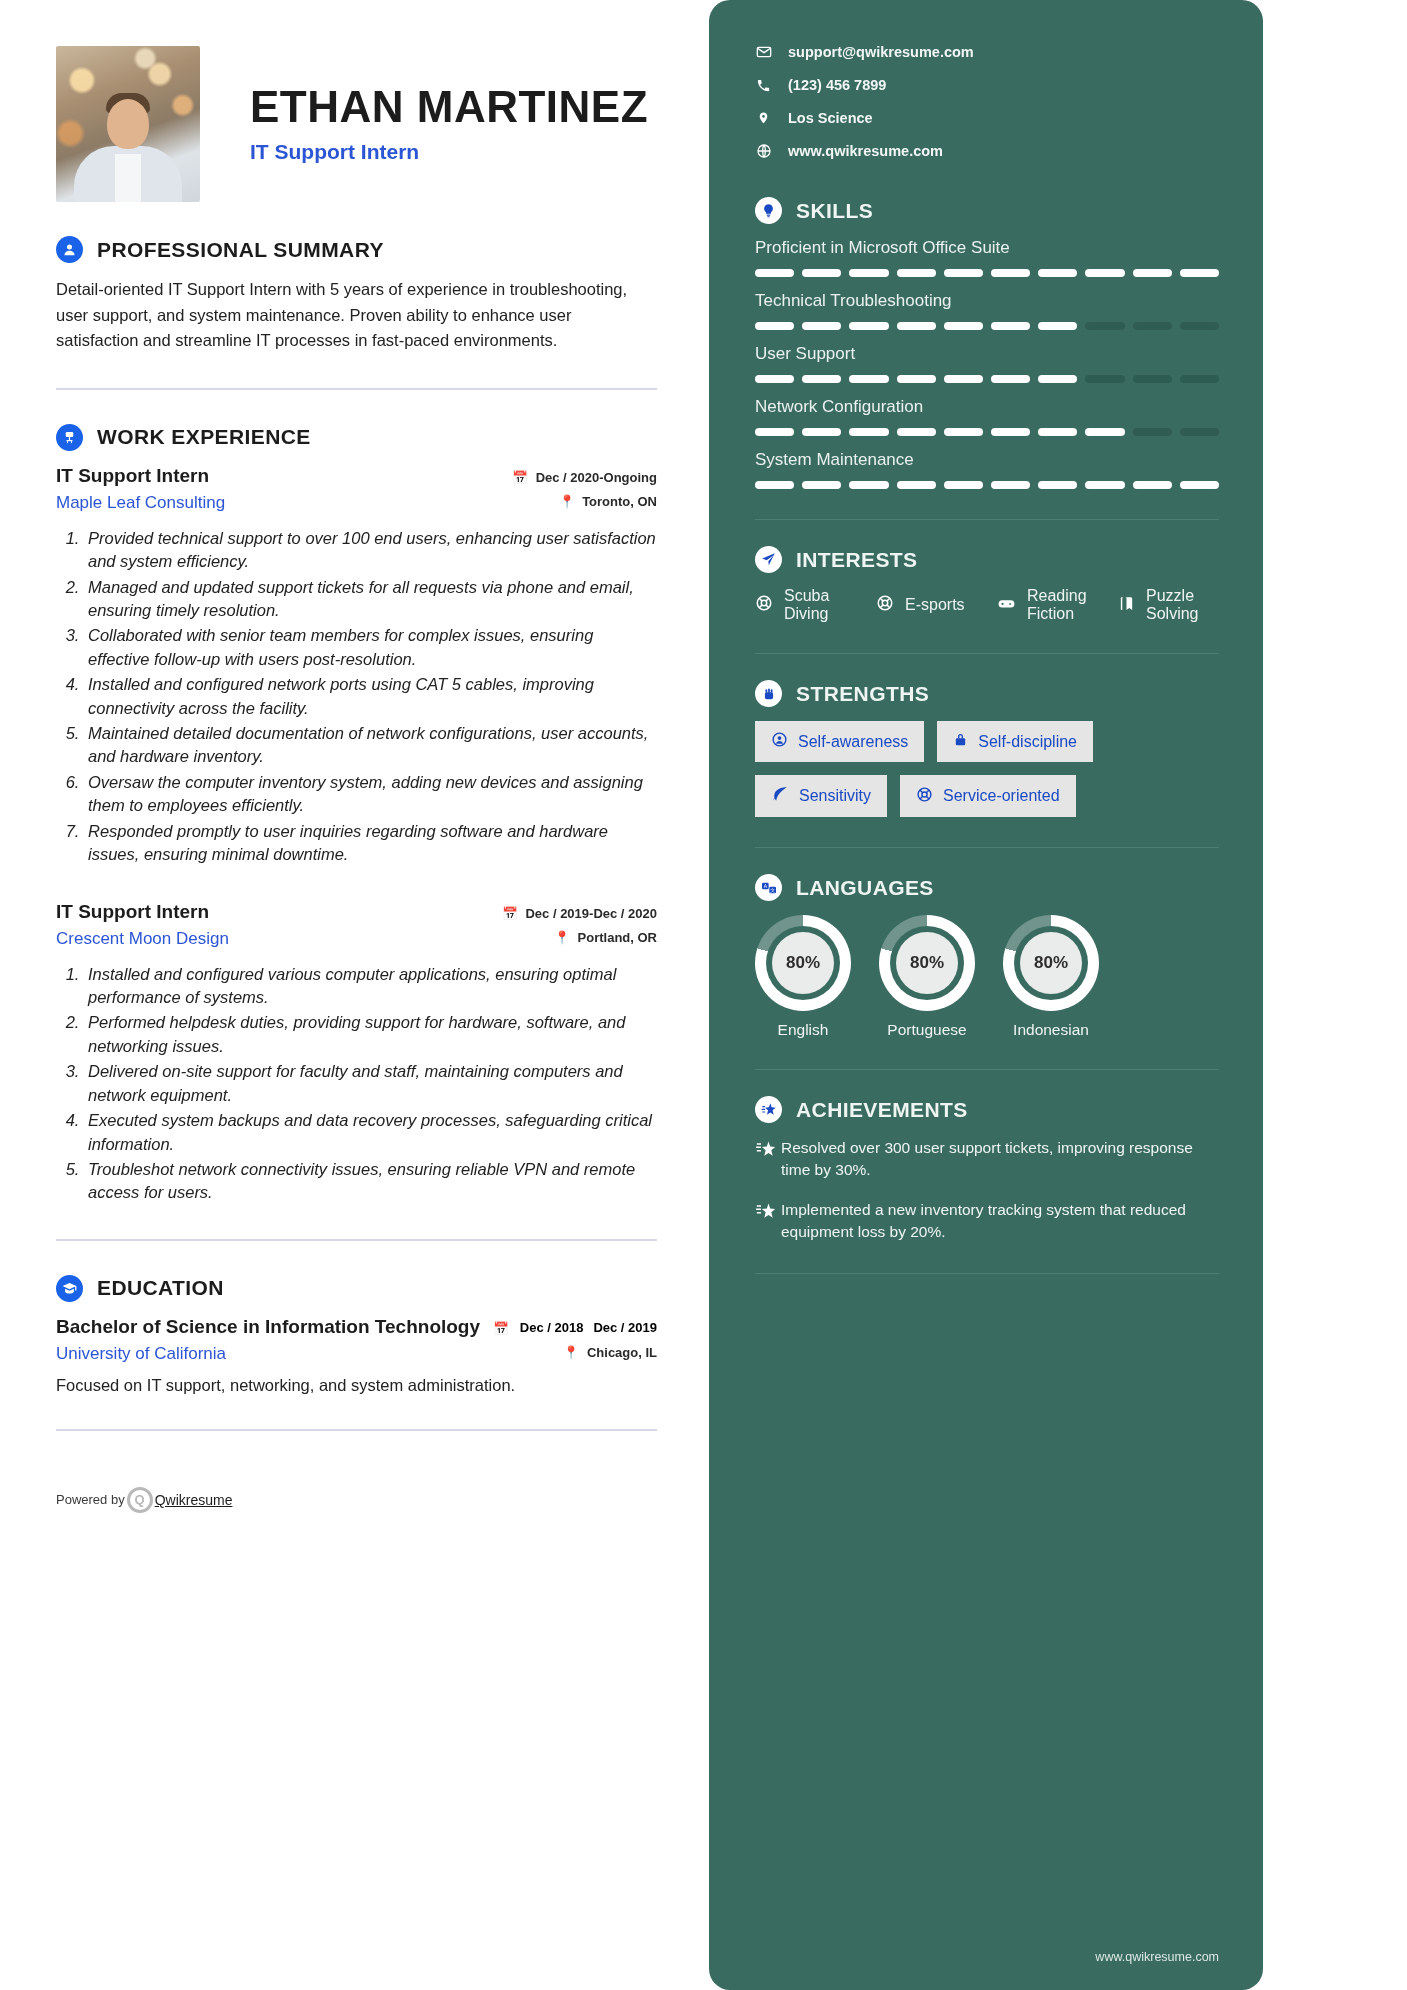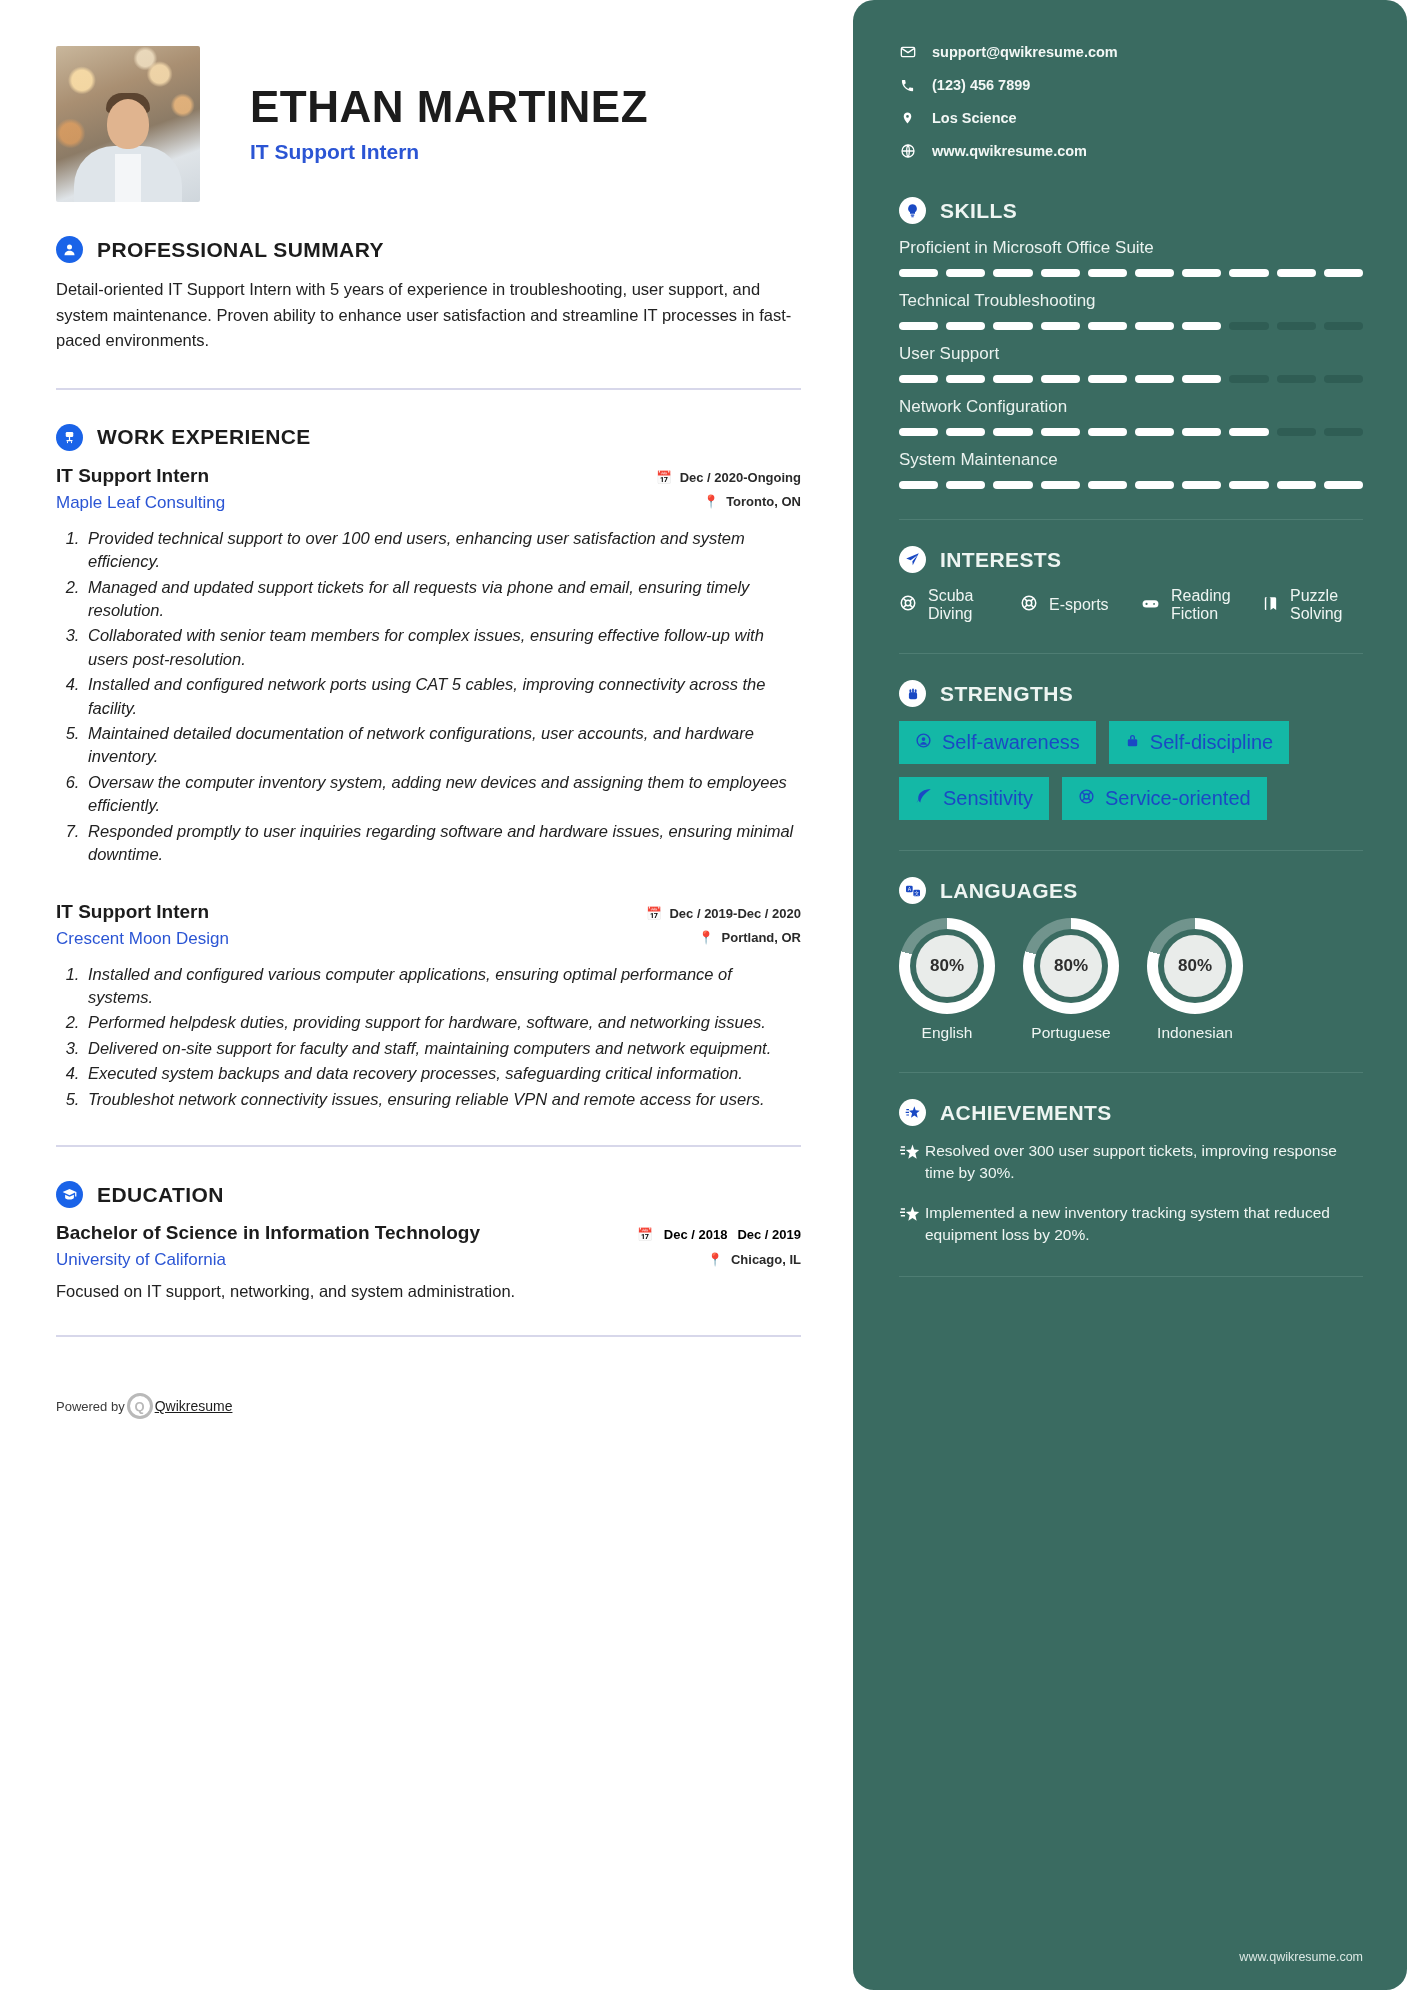--- a/index.html
+++ b/index.html
@@ -11,21 +11,21 @@
   .page {
     position: relative;
     width: 1407px;
     min-height: 1990px;
     display: flex;
     background: #ffffff;
   }
 
   
   .left {
-    width: 853px;
+    width: 709px;
     padding: 46px 52px 0 56px;
     background: #ffffff;
   }
 
   .header-row { display: flex; align-items: center; gap: 50px; }
   .photo {
     width: 144px; height: 156px;
     flex: 0 0 144px;
     border-radius: 2px;
     overflow: hidden;
@@ -179,23 +179,23 @@
   .seg { height: 8px; flex: 1; border-radius: 5px; background: #2f5d54; }
   .seg.on { background: #ffffff; }
 
   .rdiv { height: 1px; background: #4e7d73; margin: 30px 0 26px; }
 
   .interest-grid { display: grid; grid-template-columns: 1fr 1fr 1fr 1fr; gap: 16px 20px; }
   .interest { display: flex; align-items: center; gap: 11px; font-size: 16px; color: #eef5f2; }
 
   .strength-grid { display: flex; flex-wrap: wrap; gap: 13px; }
   .strength {
-    background: #14b8a6; color: #1a49c4;
+    background: #e5e5e5; color: #1a49c4;
     display: flex; align-items: center; gap: 10px;
-    padding: 10px 16px; font-size: 20px; font-weight: 500;
+    padding: 10px 16px; font-size: 16px; font-weight: 500;
   }
 
   .lang-grid { display: flex; gap: 28px; justify-content: flex-start; margin-top: 6px; }
   .lang { text-align: center; width: 96px; }
   .ring {
     width: 96px; height: 96px; border-radius: 50%;
     display: flex; align-items: center; justify-content: center;
     position: relative;
   }
   .ring .inner {

